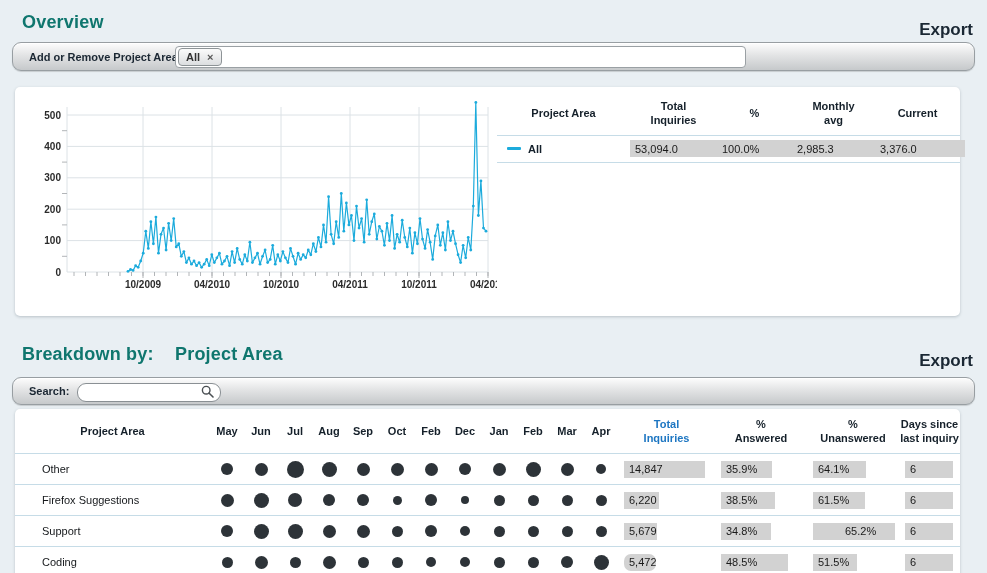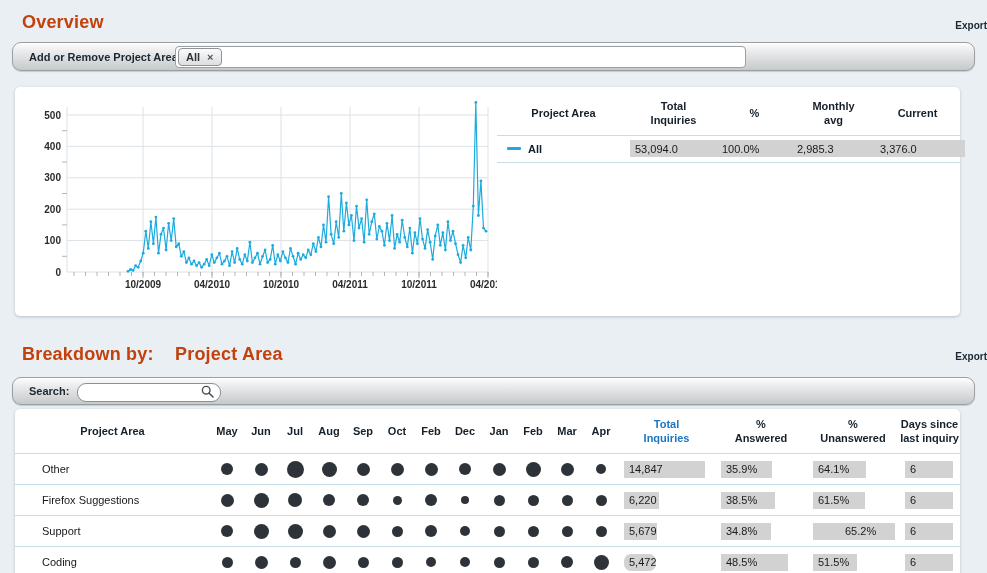--- a/index.html
+++ b/index.html
@@ -2,22 +2,22 @@
 <html style="--page_bg: #e9eff3; --accent_line: #1cabdc; --dot: #2d3338; --bar_bg: #d2d2d2; --grid: #dce2e6; --tick: #b2b5b8; --sort_blue: #1d76c2; --separator: #c6dce7; --axis_text: #2b2b2b;"><head>
 <meta charset="utf-8">
 <style>
   html,body{margin:0;padding:0;}
   #app{
     position:relative;width:987px;height:573px;overflow:hidden;
     background:var(--page_bg,#e9eff3);
     font-family:"Liberation Sans",sans-serif;
     -webkit-font-smoothing:antialiased;
   }
-  .h1{position:absolute;font-size:18px;font-weight:bold;color:#c2410c;letter-spacing:.2px;}
-  .export{position:absolute;right:0;font-size:10px;font-weight:bold;color:#1a2733;cursor:pointer;}
+  .h1{position:absolute;font-size:18px;font-weight:bold;color:#0f766e;letter-spacing:.2px;}
+  .export{position:absolute;right:14px;font-size:17px;font-weight:bold;color:#1a2733;cursor:pointer;}
   .toolbar{
     position:absolute;left:12px;width:961px;
     border:1px solid #989ea2;border-radius:9px;
     background:linear-gradient(#fdfdfd,#e3e4e5 45%,#c6c9cb);
     box-shadow:inset 0 1px 0 rgba(255,255,255,.9), 0 1px 1px rgba(0,0,0,.15);
   }
   .toolbar .tlabel{position:absolute;left:16px;font-size:11px;font-weight:bold;color:#1b2733;}
   #toolbar-filter{top:42px;height:27px;}
   #toolbar-filter .tlabel{top:8px;}
   .filter-input{

